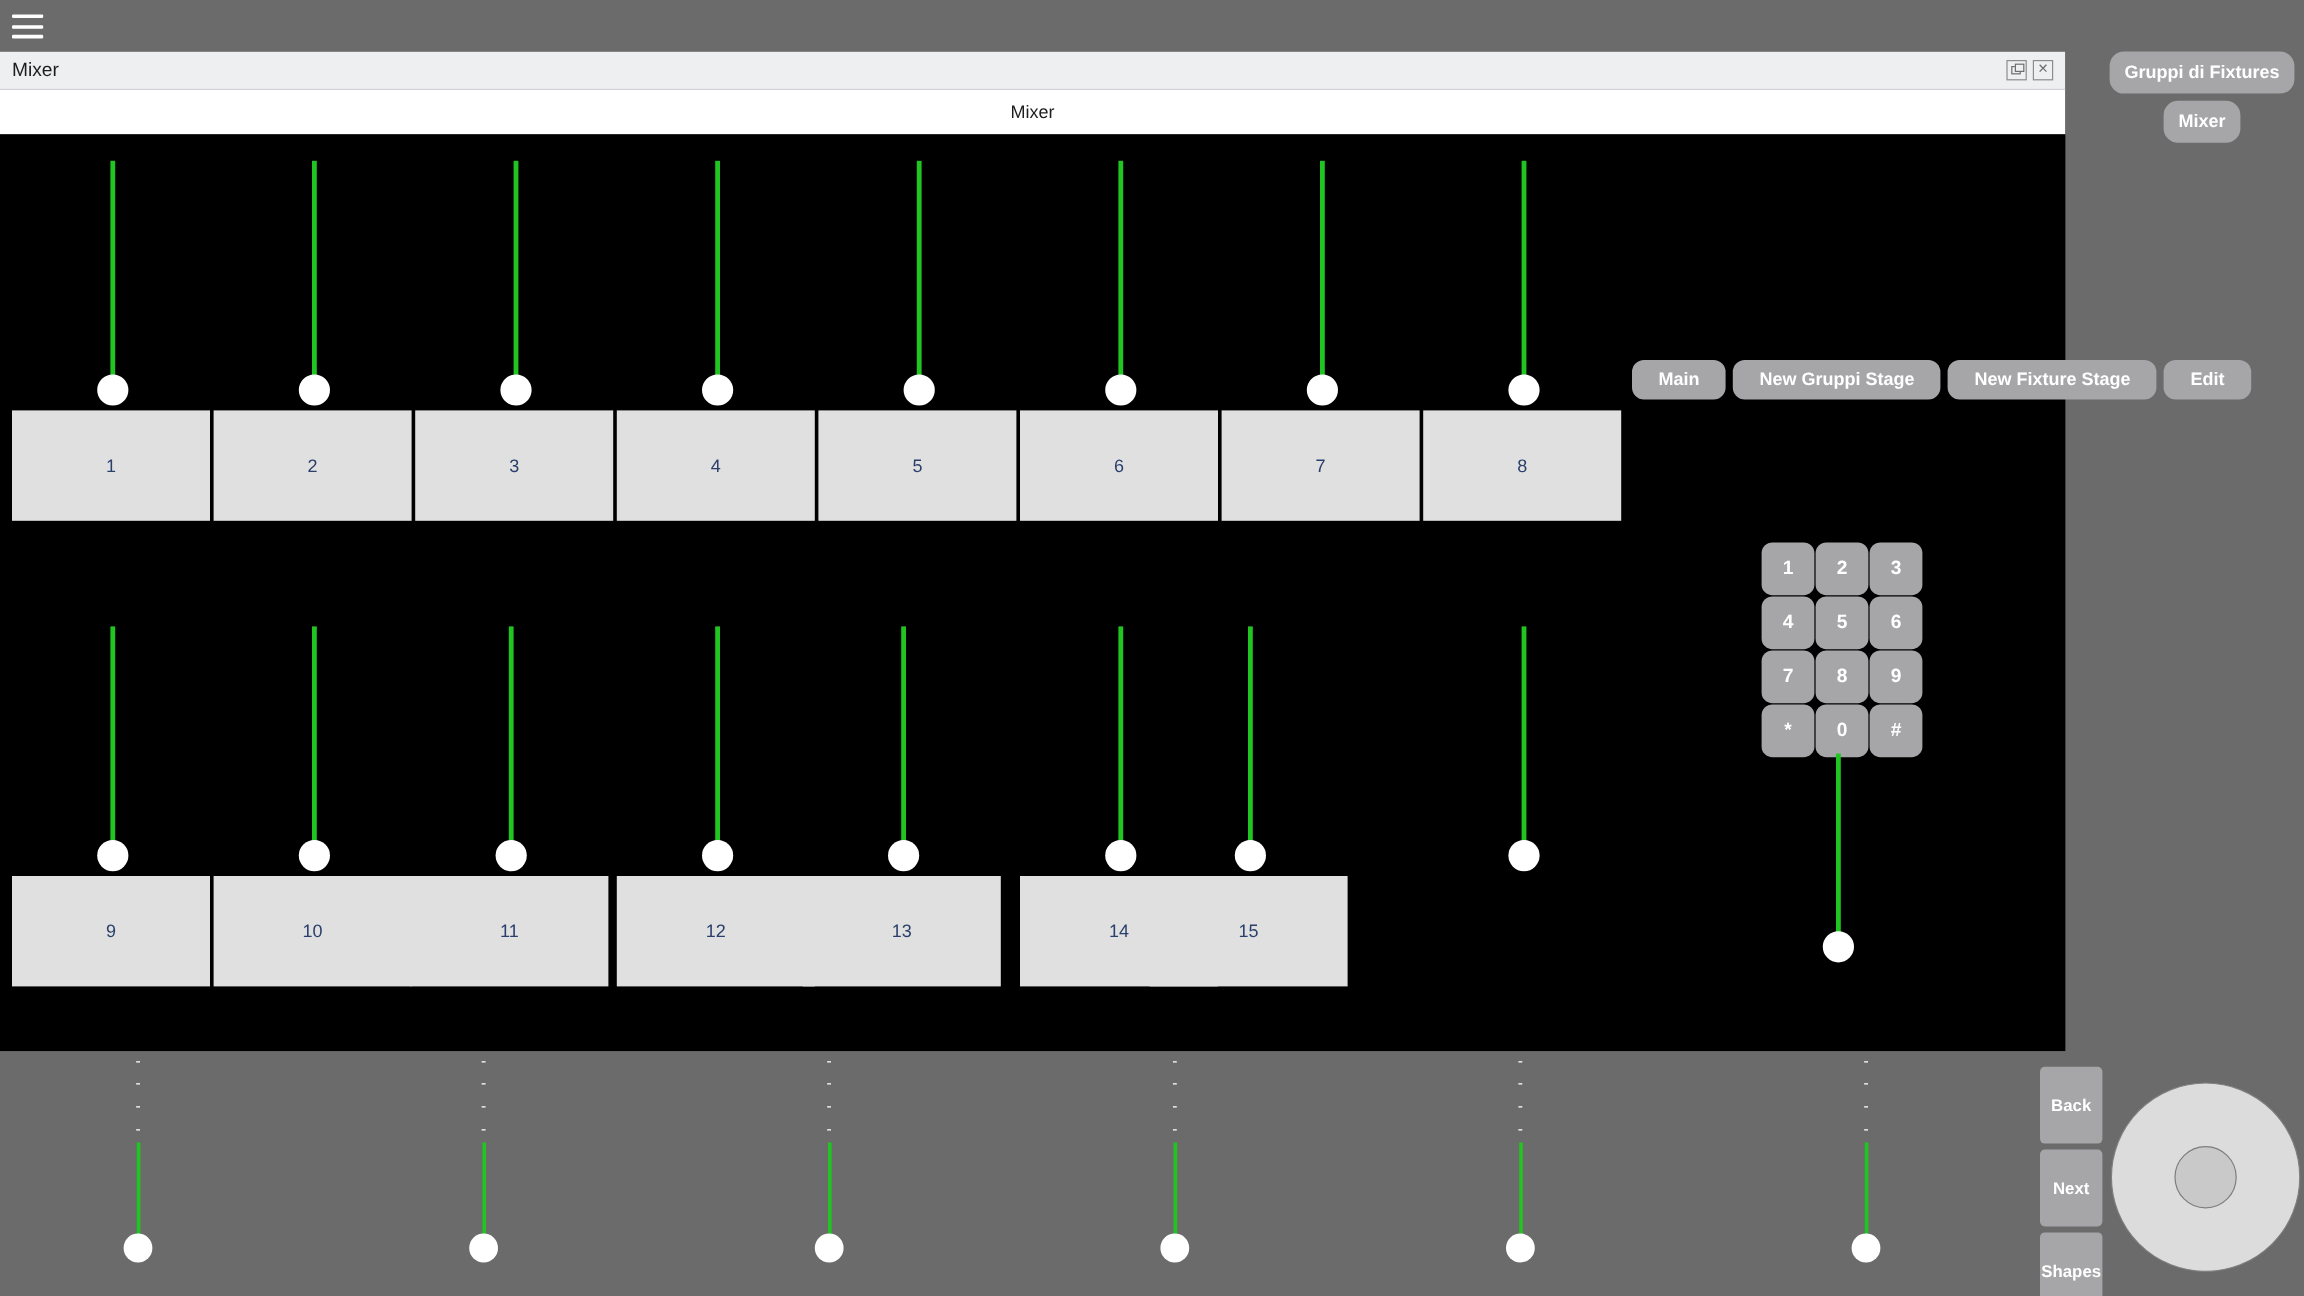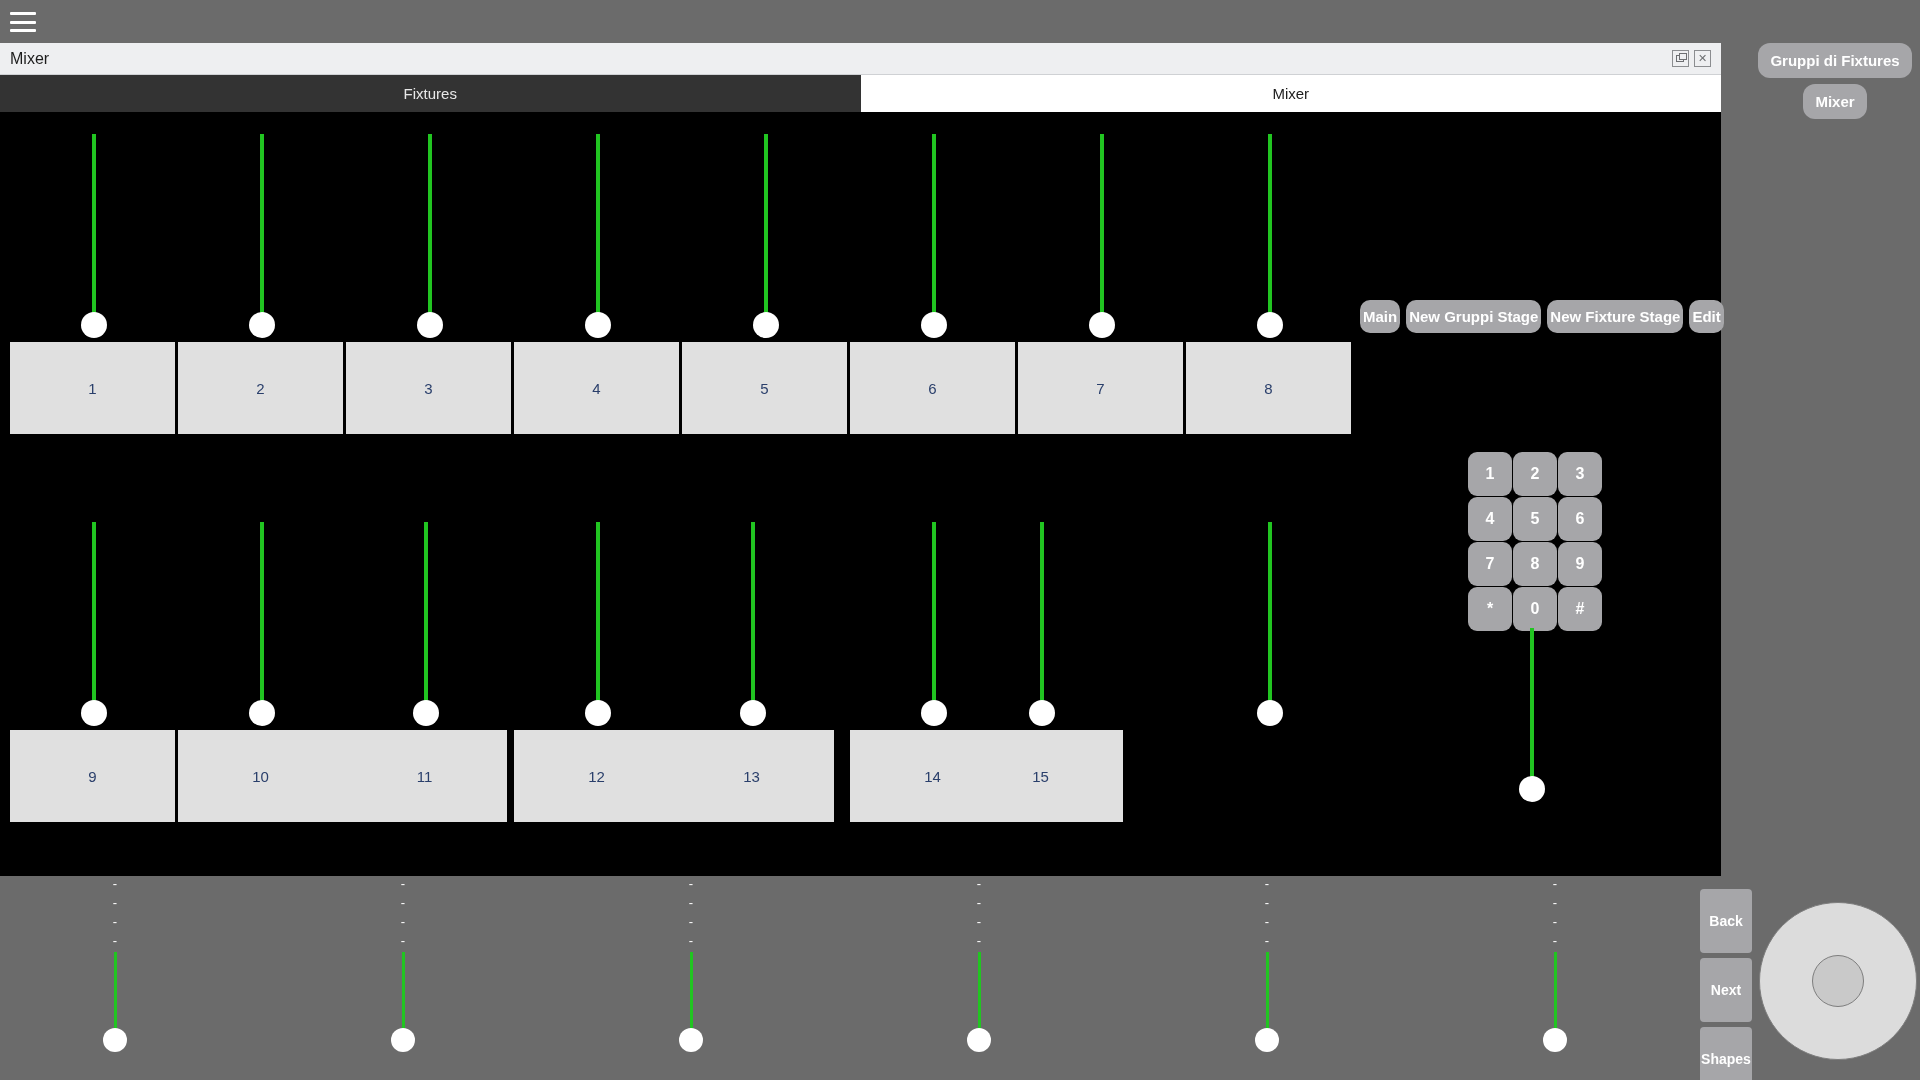--- a/index.html
+++ b/index.html
@@ -92,21 +92,21 @@
     background: #e0e0e0;
     display: flex; align-items: center; justify-content: center;
     font-size: 15px; color: #2a3f6b;
     cursor: pointer;
   }
 
   
   #stage-toolbar { position: absolute; left: 1360px; top: 188px; display: flex; gap: 6px; }
   .stage-tb-btn {
     background: #a6a6a9; color: #ffffff;
-    border-radius: 10px; padding: 8px 3px;
+    border-radius: 10px; padding: 8px 22px;
     font-size: 15px; font-weight: bold; white-space: nowrap;
     cursor: pointer;
   }
 
   #keypad {
     position: absolute; left: 1468px; top: 340px;
     display: grid; grid-template-columns: repeat(3, 44px);
     gap: 1px;
   }
   .keypad-key {
@@ -194,21 +194,20 @@
   <div id="window-titlebar">
     <div id="window-title">Mixer</div>
     <div class="win-btn" id="win-restore">
       <span class="win-sq"></span>
       <span class="win-sq2"></span>
     </div>
     <div class="win-btn" id="win-close">✕</div>
   </div>
 
   <div id="tabs">
-    <div class="tab inactive">Fixtures</div>
     <div class="tab active">Mixer</div>
   </div>
 
   <div id="stage">
 
     <div class="fader-bank" id="bank-top">
         <div class="fader-col" style="left: 0px;">
           <div class="fader-track"></div>
           <div class="fader-knob"></div>
           <div class="fixture-btn">1</div>

